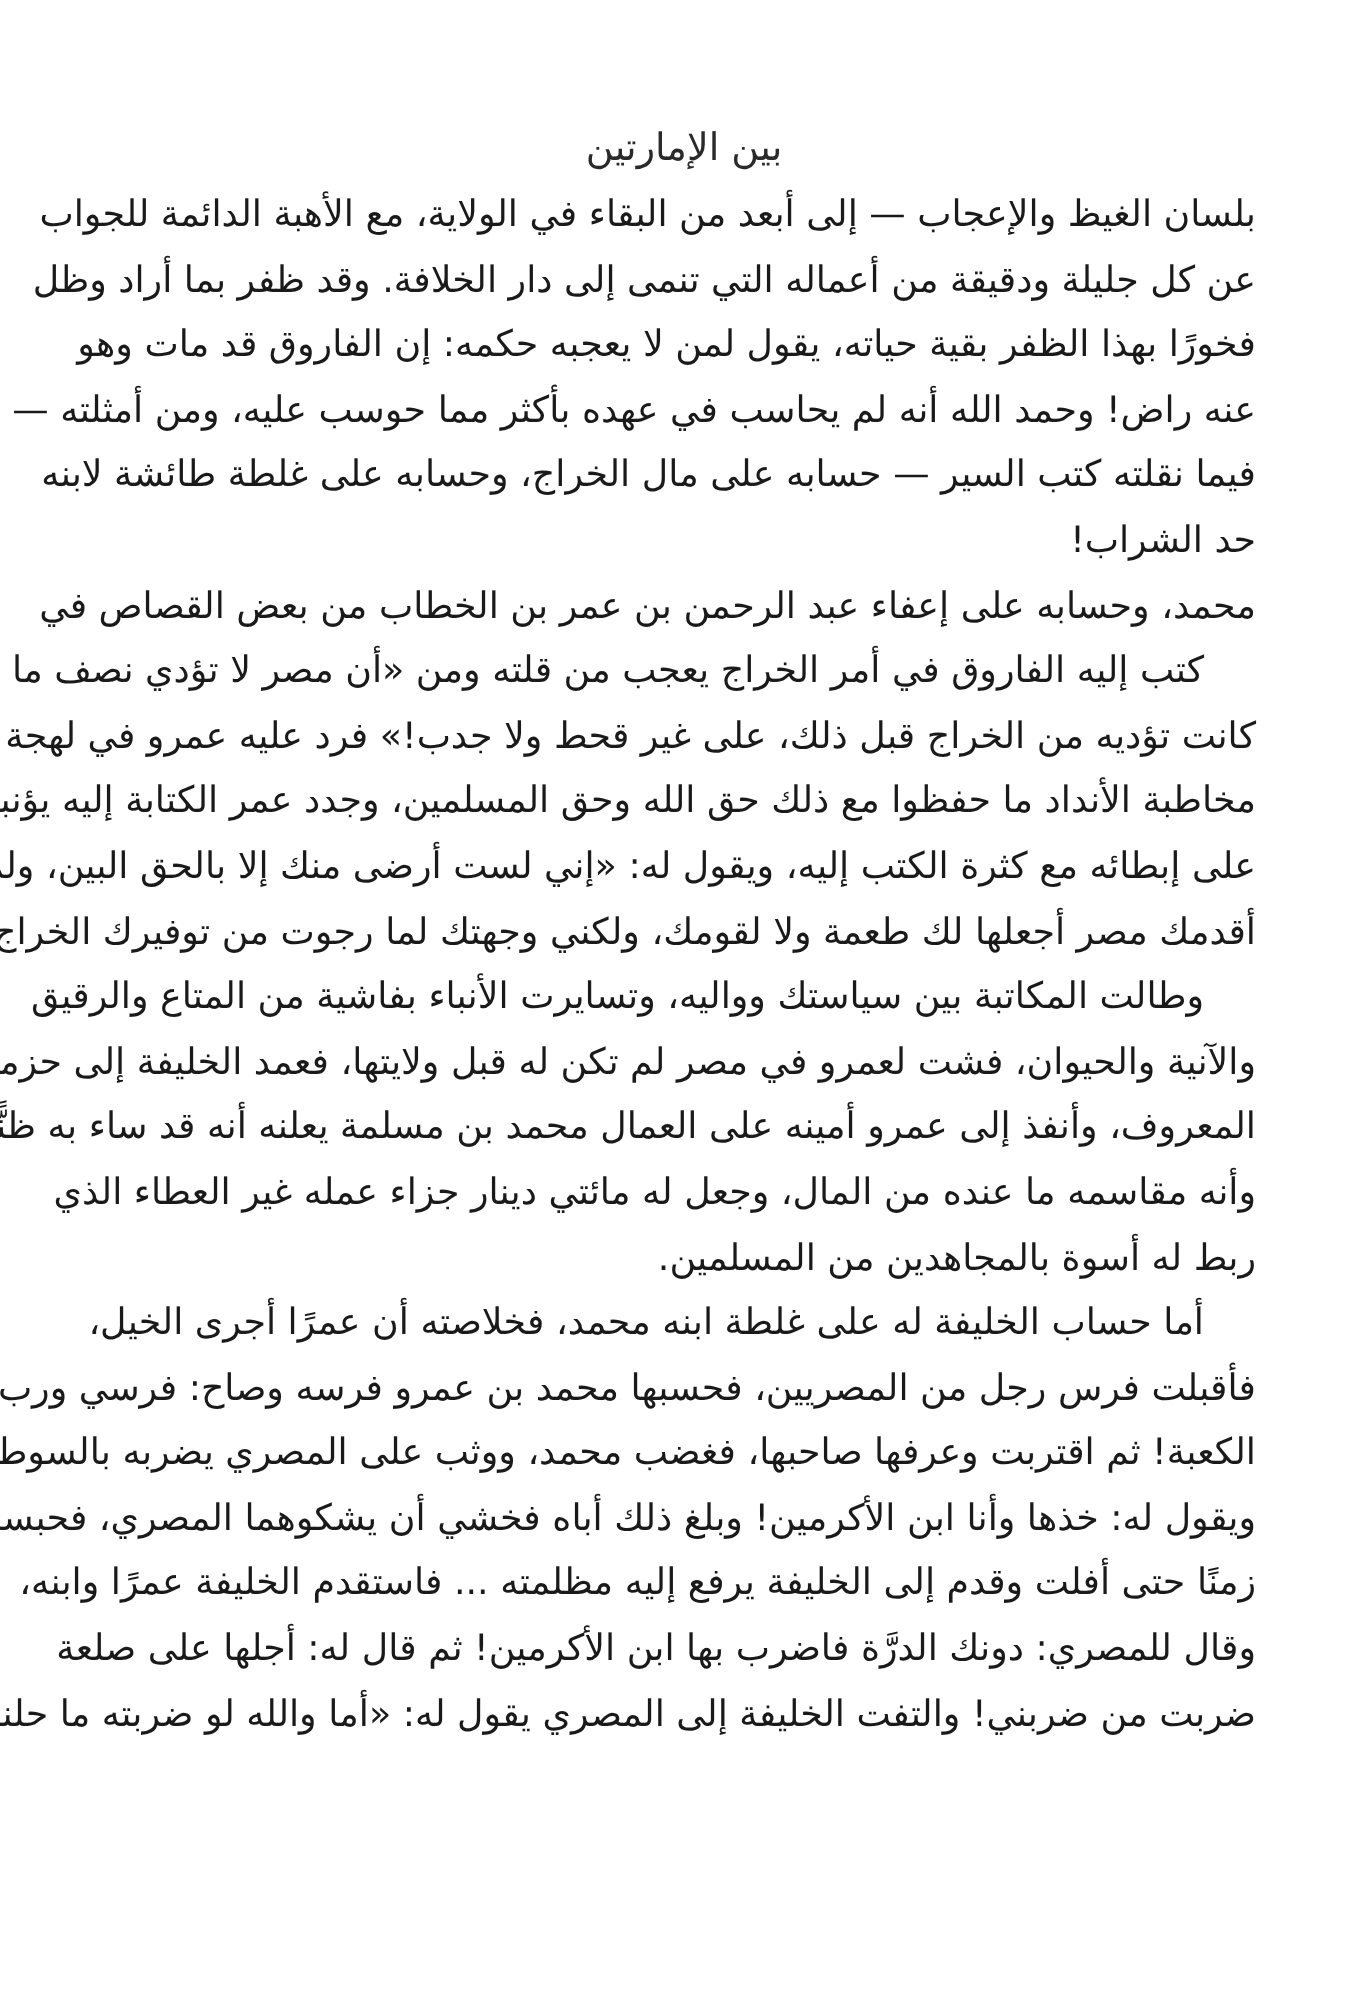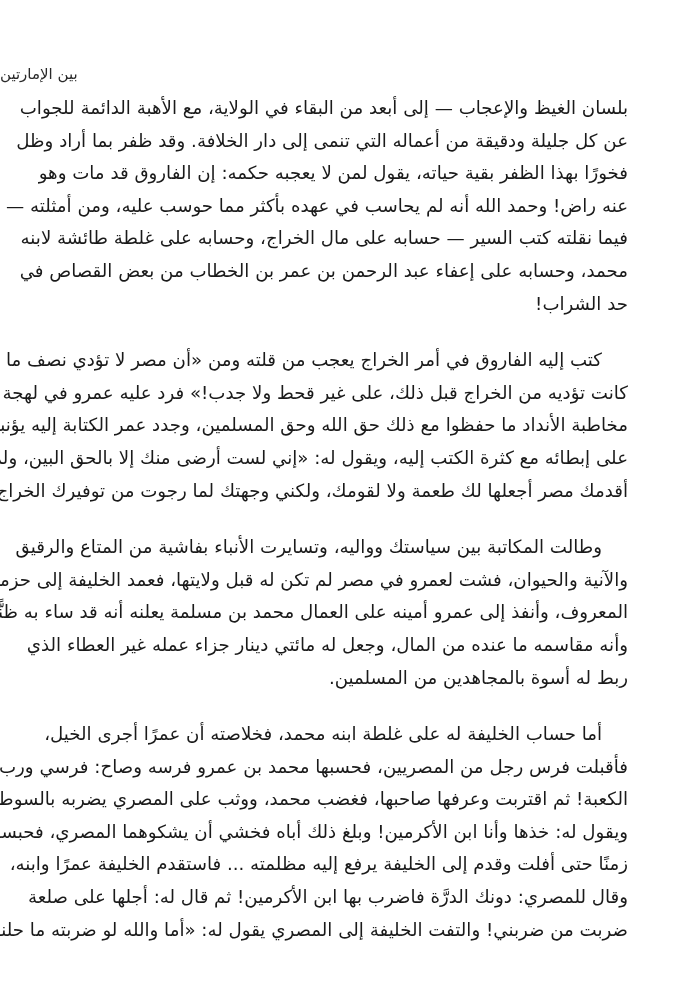--- a/index.html
+++ b/index.html
@@ -21,22 +21,22 @@
       top: 0;
       width: 684px;
       height: 1000px;
       direction: rtl;
     }
     .running-header {
       position: absolute;
       top: 64px;
       left: 0;
       width: 684px;
-      text-align: left;
-      font-size: 15px;
+      text-align: center;
+      font-size: 19px;
       line-height: 20px;
       color: #2a2a2a;
     }
     .body-text {
       position: absolute;
       top: 92px;
       left: 62px;
       width: 566px;
       font-size: 18.2px;
       line-height: 32.6px;
@@ -46,38 +46,37 @@
       white-space: nowrap;
       text-align: justify;
       text-align-last: justify;
       height: 32.6px;
     }
     .line.last {
       text-align-last: right;
     }
     .line.indent {
       padding-right: 26px;
-      margin-top: 24px;
     }
   </style>
 </head>
 <body>
 
 <div class="page">
   <div class="running-header">بين الإمارتين</div>
 
   <div class="body-text">
     <div>
       <span class="line">بلسان الغيظ والإعجاب — إلى أبعد من البقاء في الولاية، مع الأهبة الدائمة للجواب</span>
       <span class="line">عن كل جليلة ودقيقة من أعماله التي تنمى إلى دار الخلافة. وقد ظفر بما أراد وظل</span>
       <span class="line">فخورًا بهذا الظفر بقية حياته، يقول لمن لا يعجبه حكمه: إن الفاروق قد مات وهو</span>
       <span class="line">عنه راض! وحمد الله أنه لم يحاسب في عهده بأكثر مما حوسب عليه، ومن أمثلته —</span>
       <span class="line">فيما نقلته كتب السير — حسابه على مال الخراج، وحسابه على غلطة طائشة لابنه</span>
+      <span class="line last">حد الشراب!</span>
       <span class="line">محمد، وحسابه على إعفاء عبد الرحمن بن عمر بن الخطاب من بعض القصاص في</span>
-      <span class="line last">حد الشراب!</span>
     </div>
     <div>
       <span class="line indent">كتب إليه الفاروق في أمر الخراج يعجب من قلته ومن «أن مصر لا تؤدي نصف ما</span>
       <span class="line">كانت تؤديه من الخراج قبل ذلك، على غير قحط ولا جدب!» فرد عليه عمرو في لهجة</span>
       <span class="line">مخاطبة الأنداد ما حفظوا مع ذلك حق الله وحق المسلمين، وجدد عمر الكتابة إليه يؤنبه</span>
       <span class="line">على إبطائه مع كثرة الكتب إليه، ويقول له: «إني لست أرضى منك إلا بالحق البين، ولم</span>
       <span class="line">أقدمك مصر أجعلها لك طعمة ولا لقومك، ولكني وجهتك لما رجوت من توفيرك الخراج</span>
     </div>
     <div>
       <span class="line indent">وطالت المكاتبة بين سياستك وواليه، وتسايرت الأنباء بفاشية من المتاع والرقيق</span>

